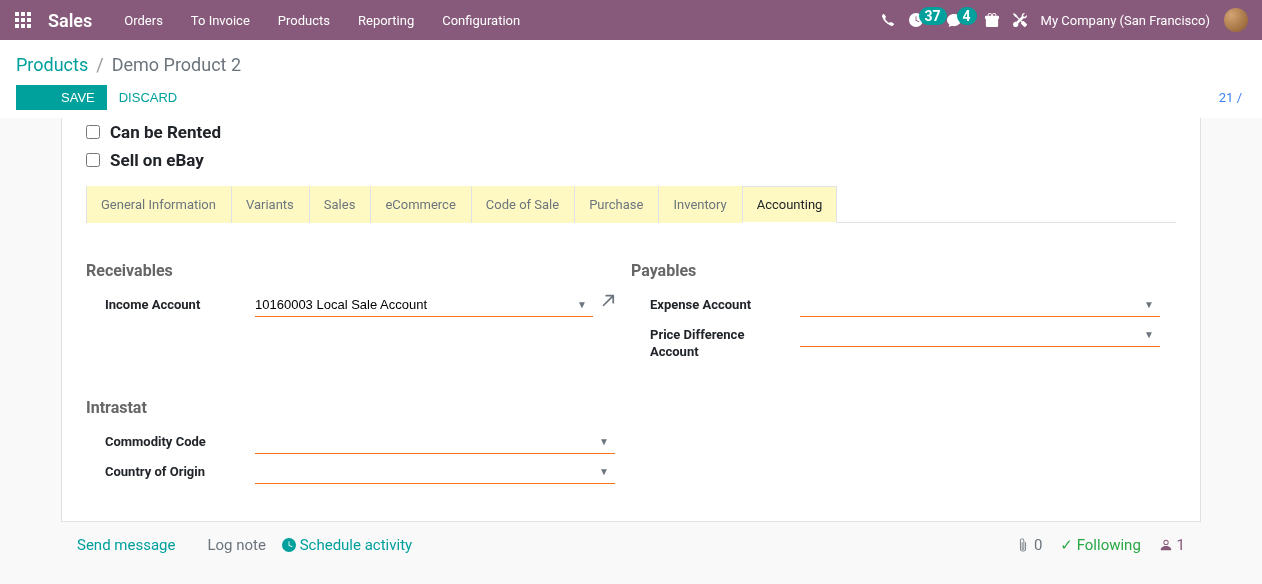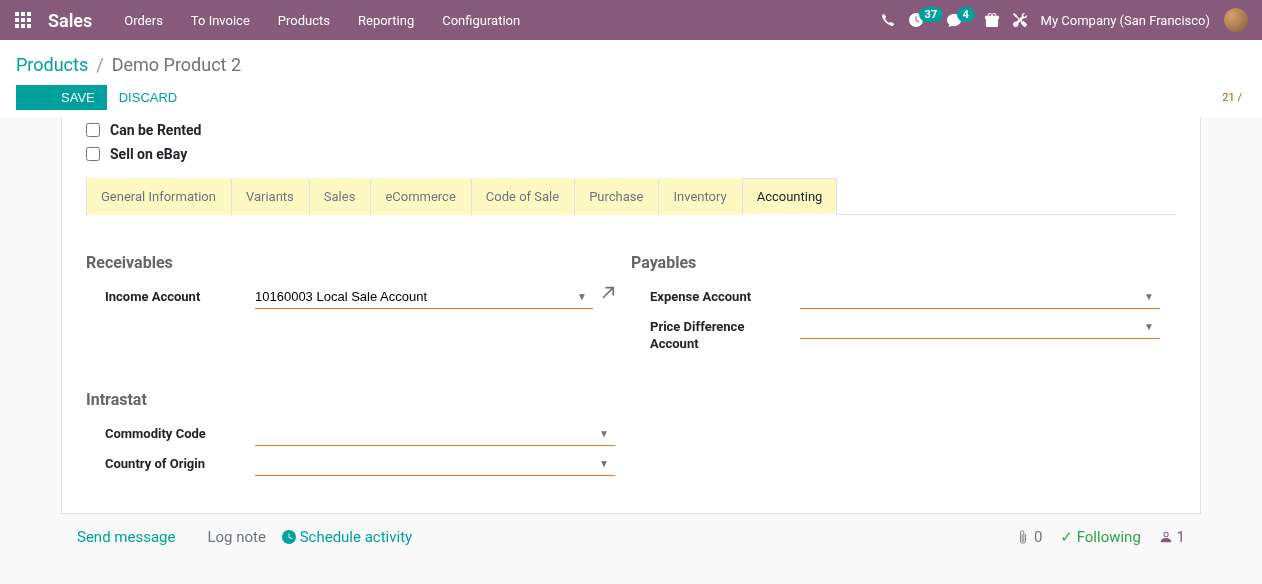--- a/index.html
+++ b/index.html
@@ -8,44 +8,44 @@
   
   .topbar { background: #875a7b; height: 40px; display: flex; align-items: center; color: #fff; padding: 0 8px; }
   .apps-icon { width: 30px; display: flex; align-items: center; justify-content: center; cursor: pointer; }
   .apps-grid { display: grid; grid-template-columns: repeat(3, 4px); grid-template-rows: repeat(3, 4px); gap: 2px; }
   .apps-grid span { background: #fff; width: 4px; height: 4px; }
   .brand { font-size: 18px; font-weight: 600; padding: 0 20px 0 10px; }
   .top-menu { display: flex; gap: 4px; }
   .top-menu a { color: #fff; text-decoration: none; padding: 10px 12px; font-size: 13px; }
   .topbar-right { margin-left: auto; display: flex; align-items: center; gap: 14px; padding-right: 6px; }
   .icon-btn { color: #fff; cursor: pointer; display: flex; align-items: center; position: relative; }
-  .badge { background: #00a09d; color: #fff; border-radius: 10px; font-size: 11px; padding: 1px 6px; font-weight: 700; position: absolute; top: -6px; left: 10px; }
+  .badge { background: #00a09d; color: #fff; border-radius: 10px; font-size: 14px; padding: 1px 6px; font-weight: 700; position: absolute; top: -6px; left: 10px; }
   .badge-wrap { position: relative; padding-right: 10px; }
   .company { color: #fff; font-size: 13px; }
   .avatar { width: 24px; height: 24px; border-radius: 50%; background: radial-gradient(circle at 30% 30%, #d4a373, #8b5a2b); }
   
   
   .control-panel { background: #fff; padding: 10px 16px 0 16px; }
   .breadcrumb { font-size: 18px; padding: 4px 0 10px 0; display: flex; align-items: center; gap: 8px; }
   .breadcrumb a { color: #00a09d; text-decoration: none; }
   .breadcrumb .sep { color: #999; }
   .breadcrumb .current { color: #6c757d; }
   .cp-bottom { display: flex; align-items: center; padding-bottom: 8px; }
   .btn { padding: 5px 12px; font-size: 13px; border: none; cursor: pointer; text-transform: uppercase; font-weight: 500; }
   .btn-primary { background: #00a09d; color: #fff; padding-left: 45px; }
   .btn-link { background: transparent; color: #00a09d; }
-  .pager { margin-left: auto; color: #a16207; font-size: 11px; padding-right: 4px; }
+  .pager { margin-left: auto; color: #3b82f6; font-size: 13px; padding-right: 4px; }
   
   
   .form-container { max-width: 1140px; margin: 0 auto; }
   .form-sheet { background: #fff; border: 1px solid #dee2e6; padding: 0 24px 24px 24px; }
   
   .checkbox-row { display: flex; align-items: center; gap: 10px; padding: 4px 0; }
   .checkbox-row input[type=checkbox] { width: 14px; height: 14px; }
-  .checkbox-row label { font-size: 14px; font-weight: 700; color: #212529; text-align: right; }
+  .checkbox-row label { font-size: 17px; font-weight: 700; color: #212529; text-align: right; }
   
   .tabs { display: flex; border-bottom: 1px solid #dee2e6; margin-top: 12px; }
   .tab { padding: 10px 14px; border: 1px solid transparent; border-bottom: none; color: #6c757d; cursor: pointer; background: #fef9c3; font-size: 13px; margin-bottom: -1px; }
   .tab.active { border-color: #dee2e6; border-top: 1px solid #dee2e6; border-bottom: 1px solid #fff; color: #212529; position: relative; }
   .tab:first-child { border-left: 1px solid #dee2e6; }
   .tab + .tab { border-left: 1px solid #dee2e6; }
   .tab:last-child { border-right: 1px solid #dee2e6; }
   
   .tab-content { padding: 20px 0 10px 0; }
   .form-row { display: flex; }

